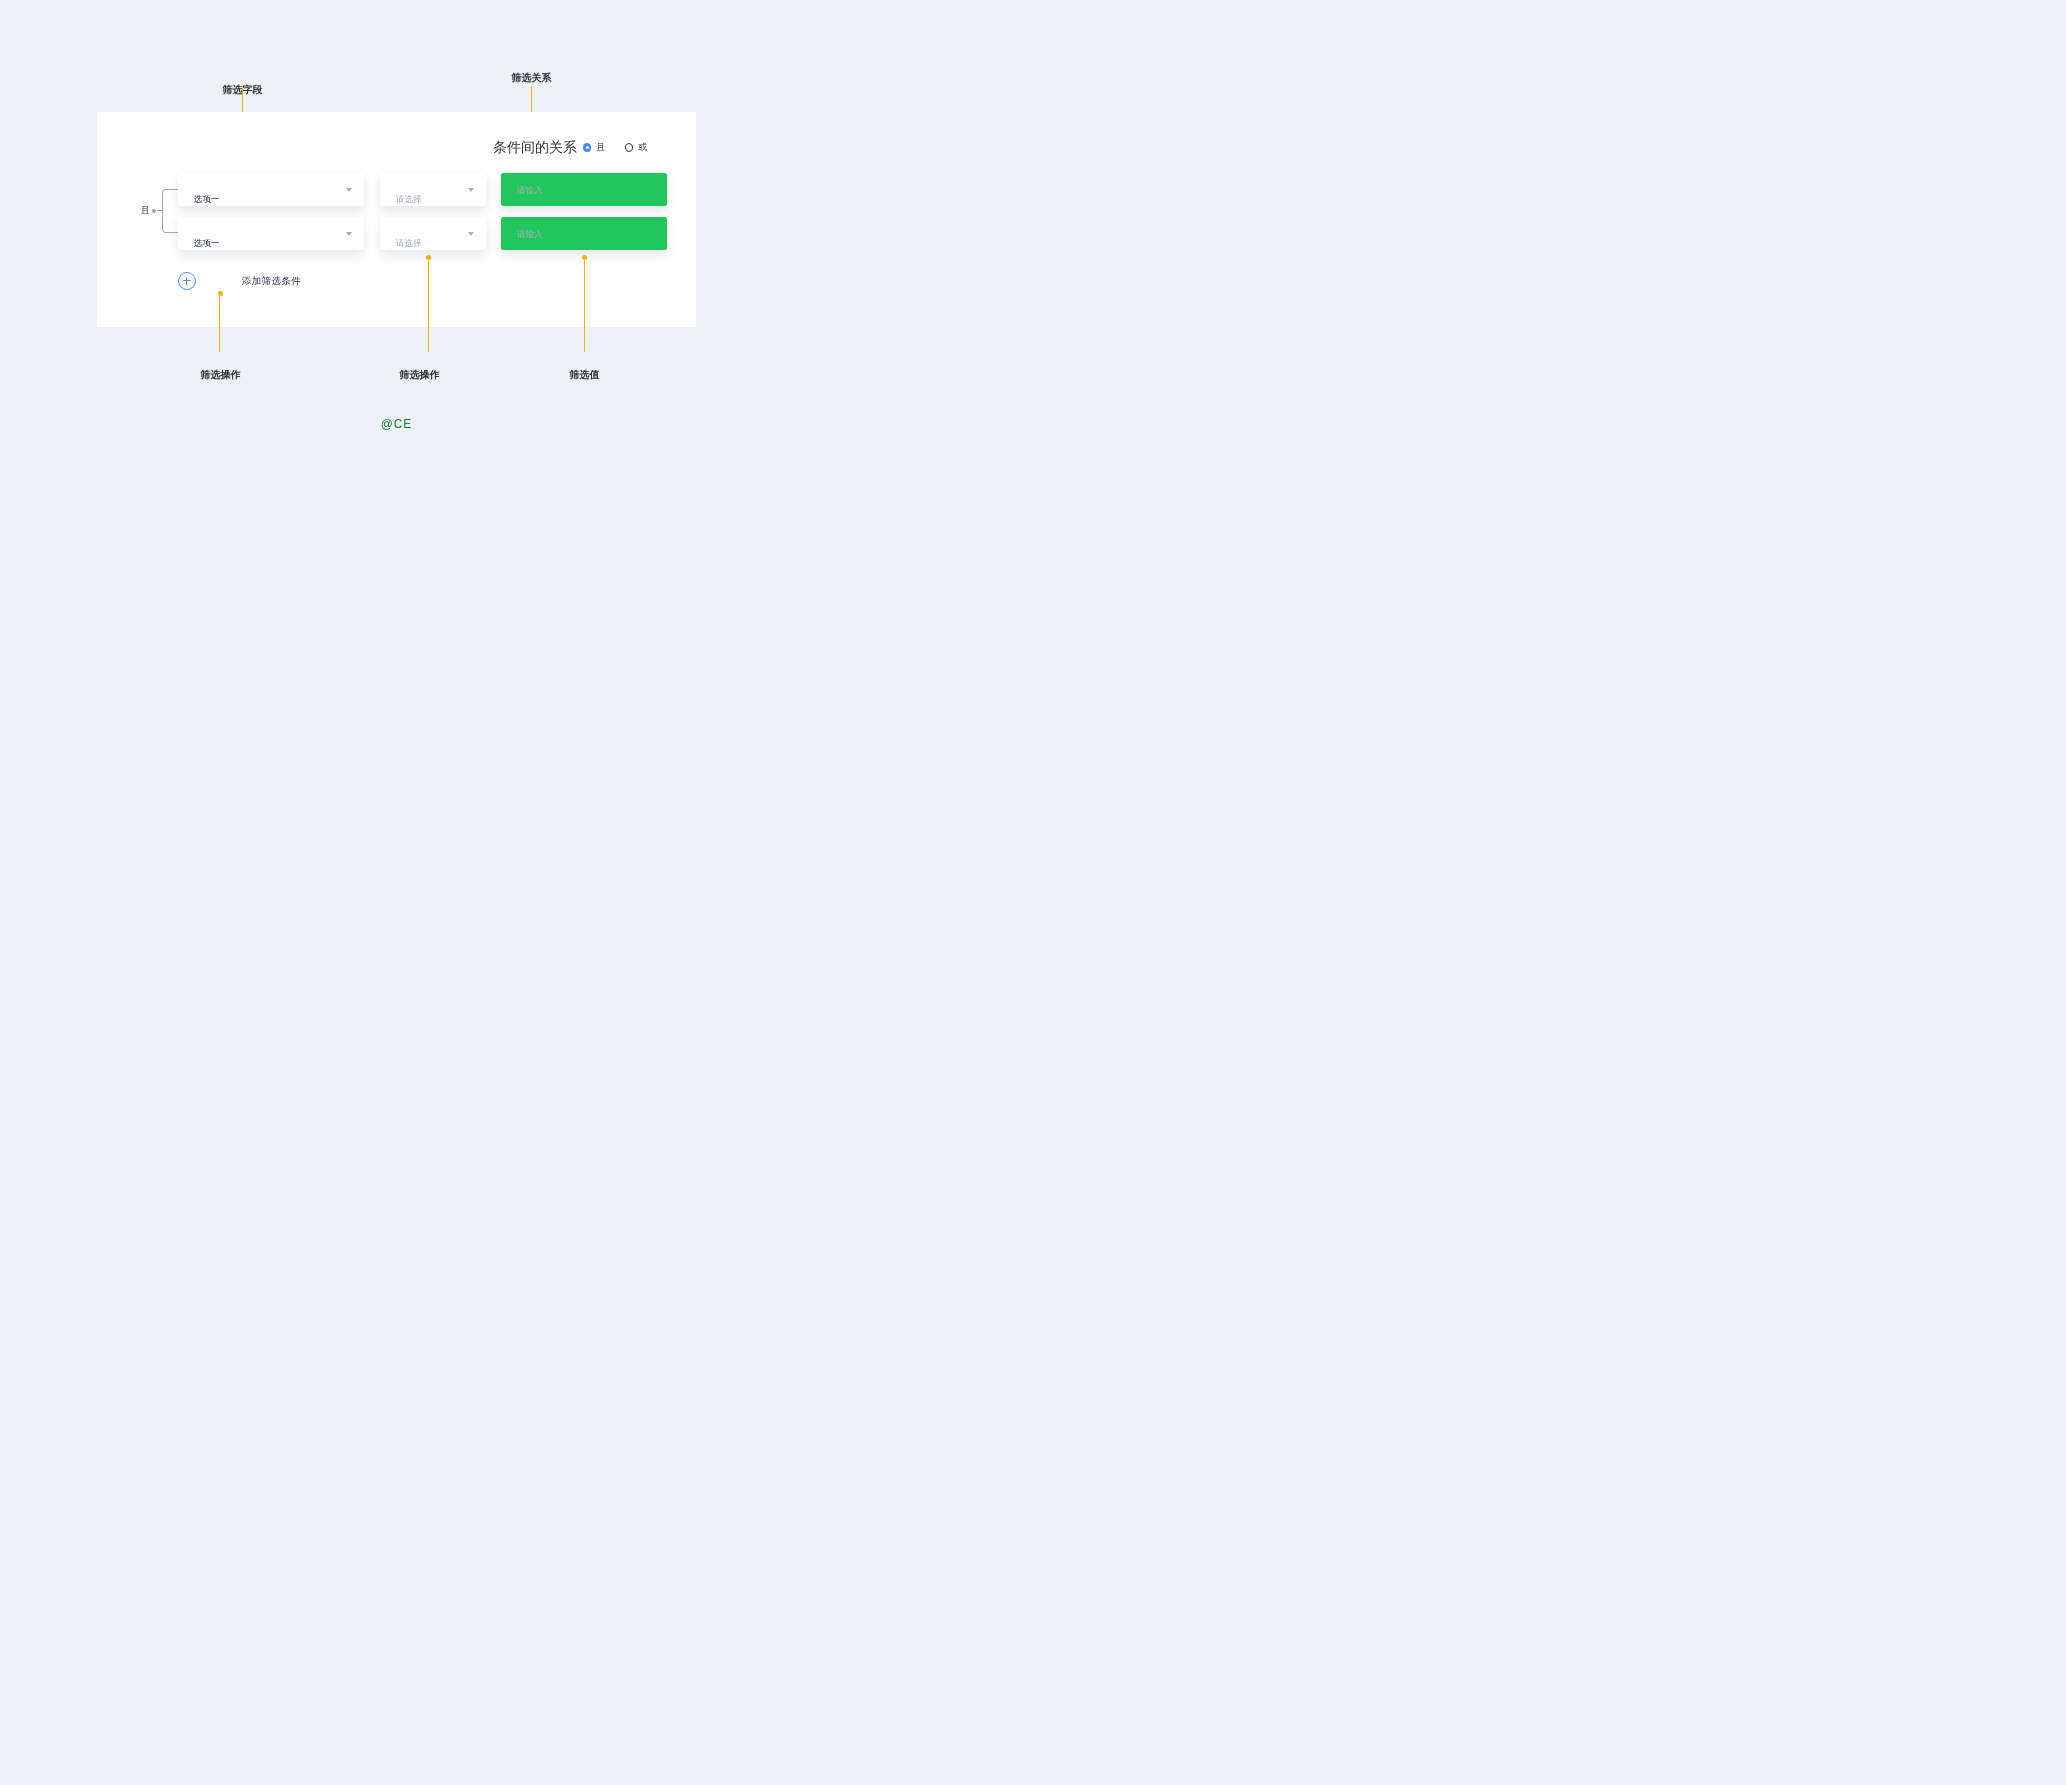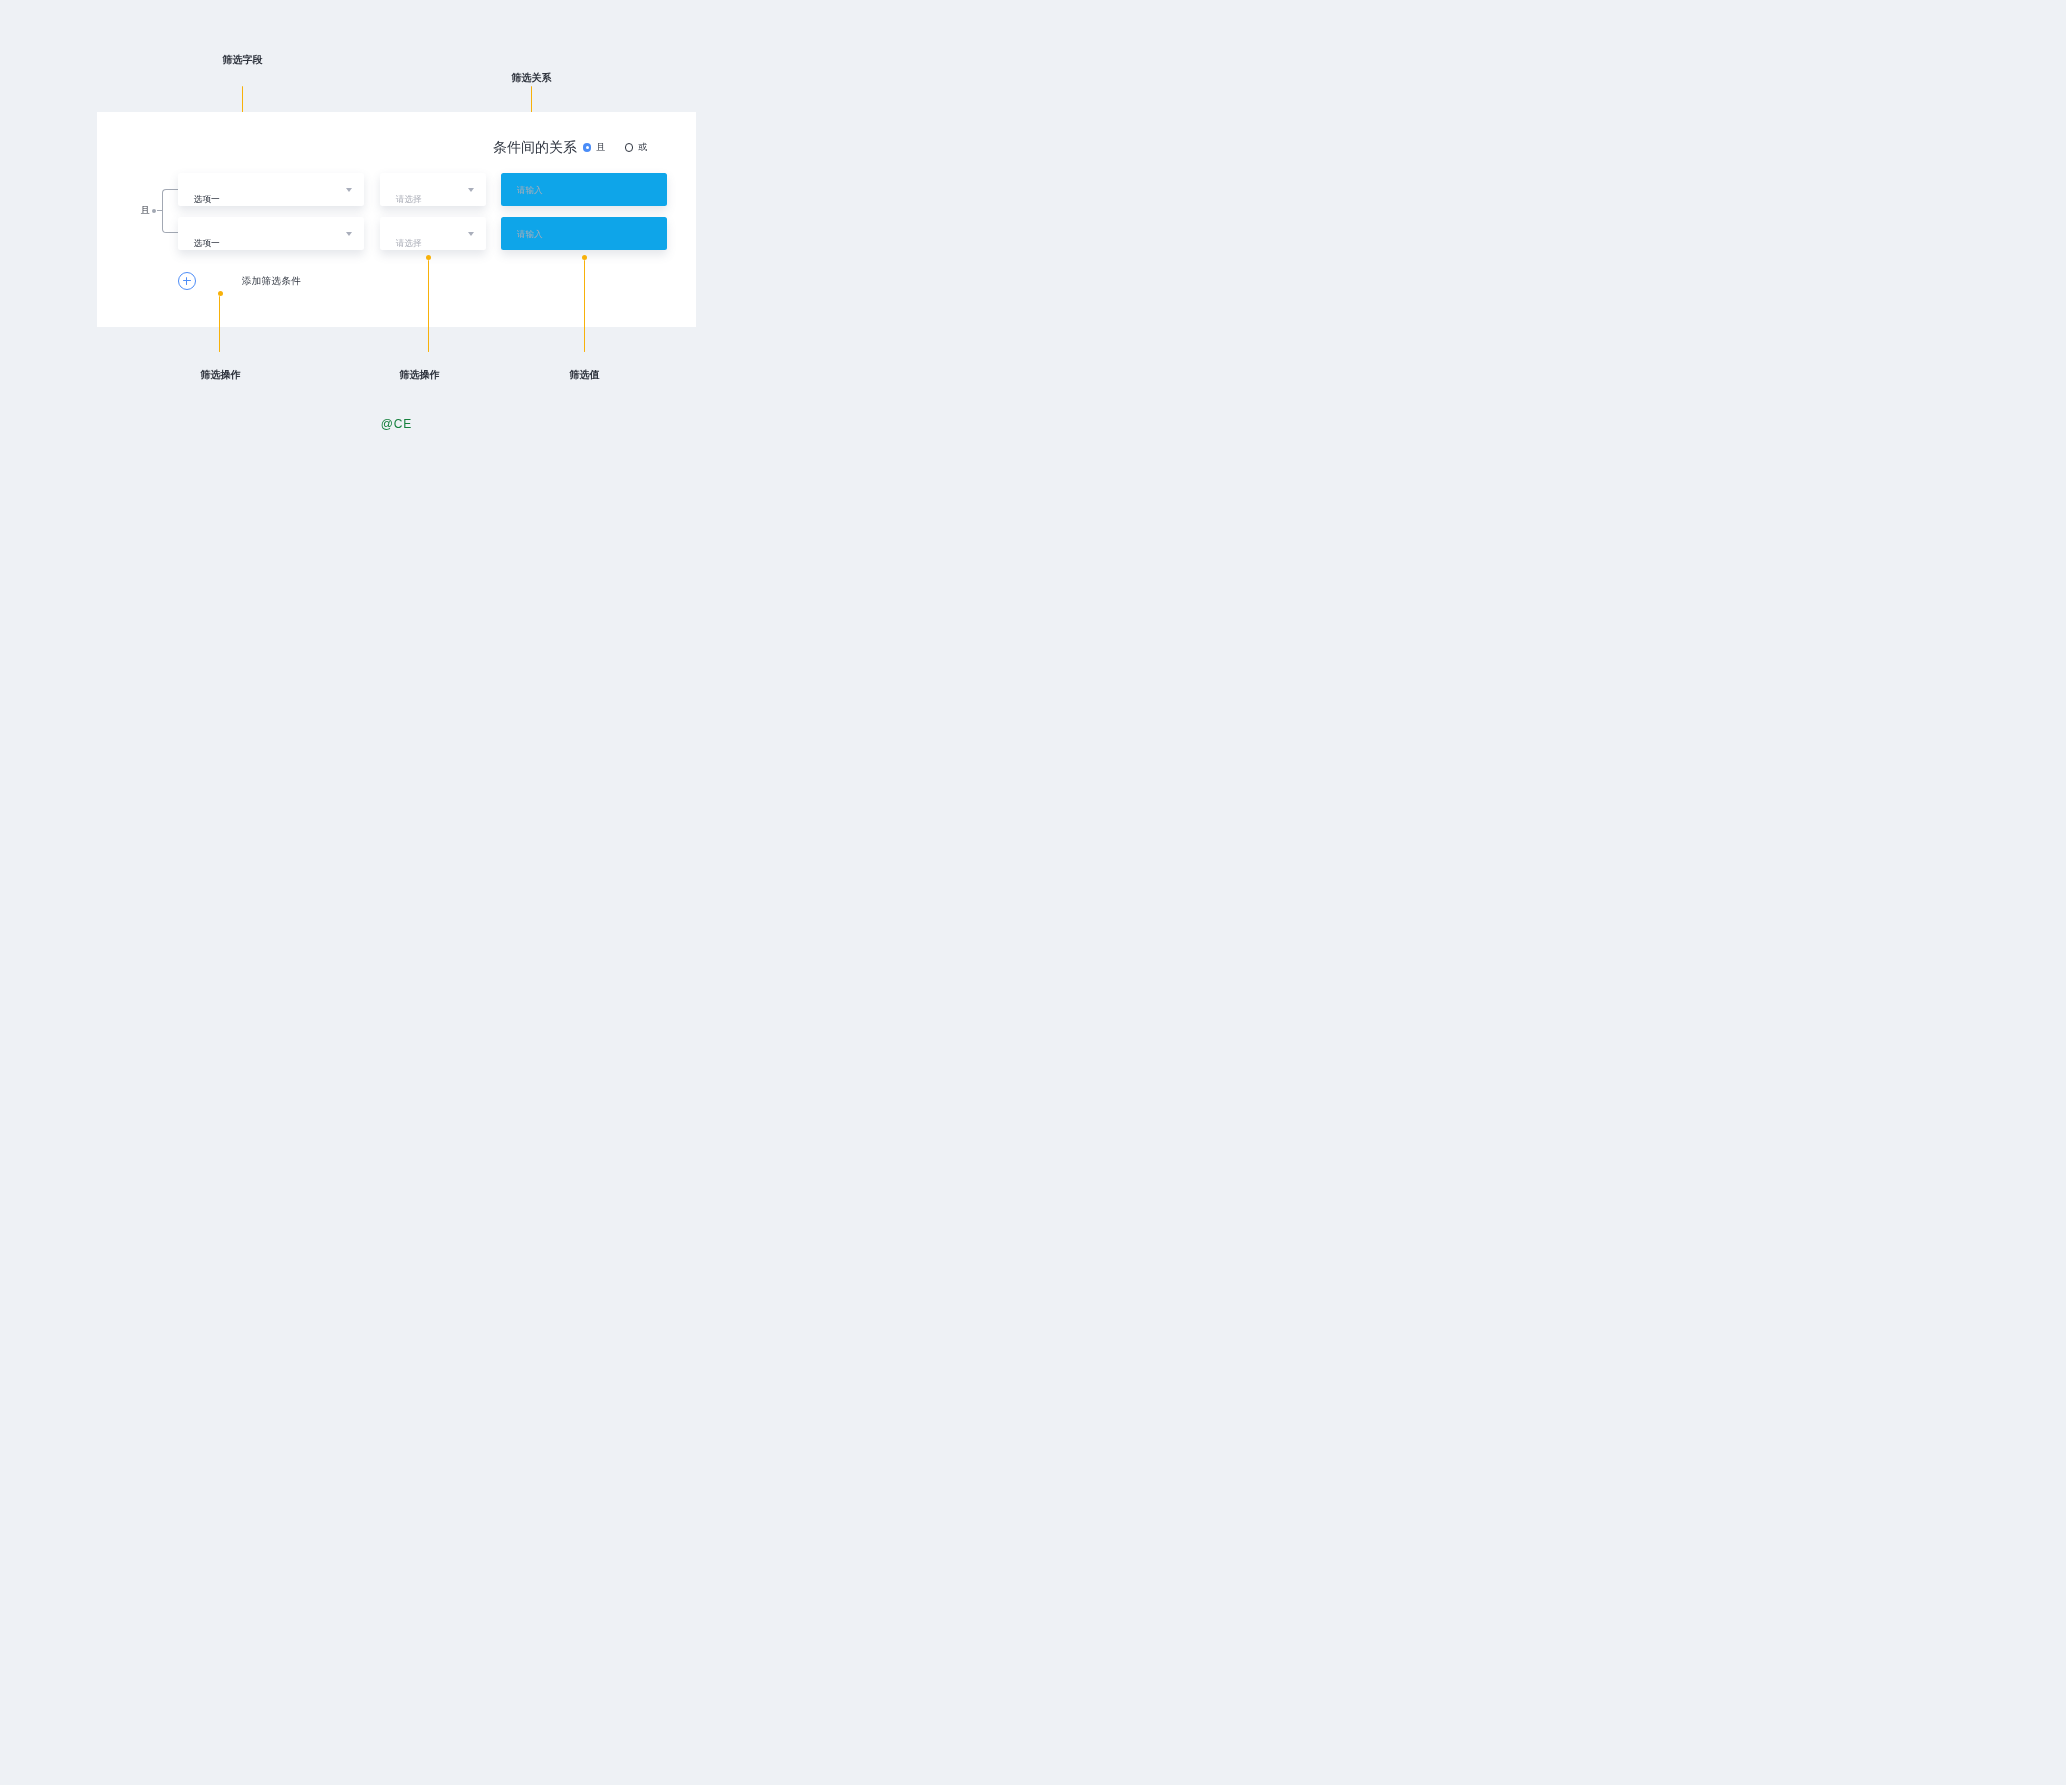--- a/index.html
+++ b/index.html
@@ -130,21 +130,21 @@
     position: absolute;
     right: 12.4px; top: 14.5px;
     width: 0; height: 0;
     border-left: 3.3px solid transparent;
     border-right: 3.3px solid transparent;
     border-top: 4.5px solid #A9AEBB;
   }
   .cinput {
     position: absolute;
     height: 33px;
-    background: #0ea5e9;
+    background: #22c55e;
     border: none;
     border-radius: 2.5px;
     box-shadow: 0 4.1px 10px rgba(95, 105, 130, 0.16);
     padding-left: 15.7px;
     font-size: 8.7px;
     color: #2F3540;
     font-family: "Liberation Sans", "DejaVu Sans", sans-serif;
     outline: none;
   }
   .cinput::placeholder { color: #ABAEB8; }
@@ -194,21 +194,21 @@
     font-size: 12px;
     color: #15803d;
     letter-spacing: 0.8px;
   }
 </style>
 </head>
 <body>
 
 <div class="canvas">
 
-  <div class="ann-label" style="left:193px; top:52px;">筛选字段</div>
+  <div class="ann-label" style="left:193px; top:82px;">筛选字段</div>
   <div class="vline" style="left:242px; top:86px; height:101px;"></div>
   <div class="dot-orange" style="left:240px; top:187px;"></div>
 
   <div class="ann-label" style="left:482px; top:70px;">筛选关系</div>
   <div class="vline" style="left:531px; top:86px; height:47px;"></div>
   <div class="dot-orange" style="left:529px; top:133px;"></div>
 
   <div class="panel"></div>
 
   <div class="relation-label">条件间的关系</div>

